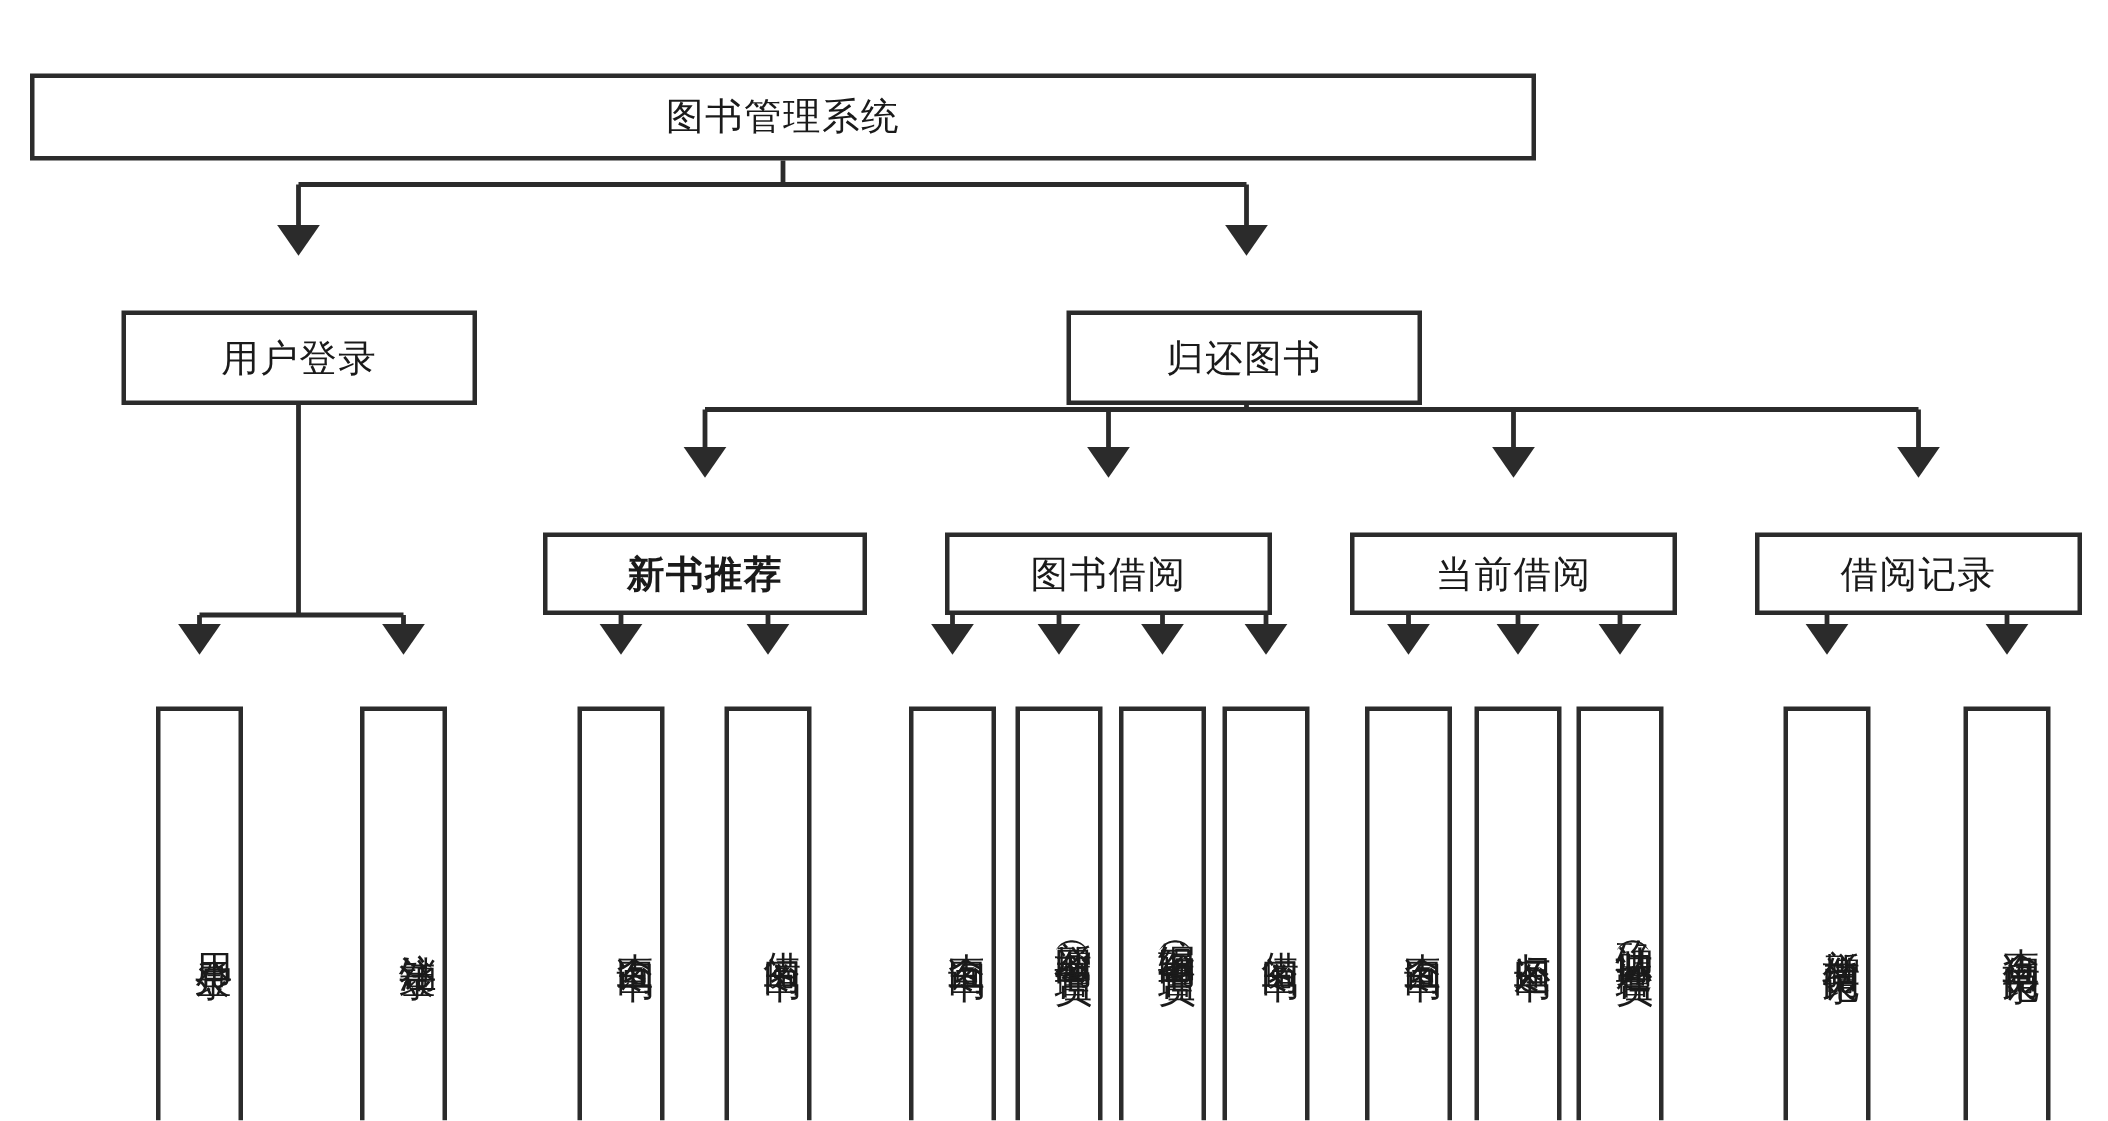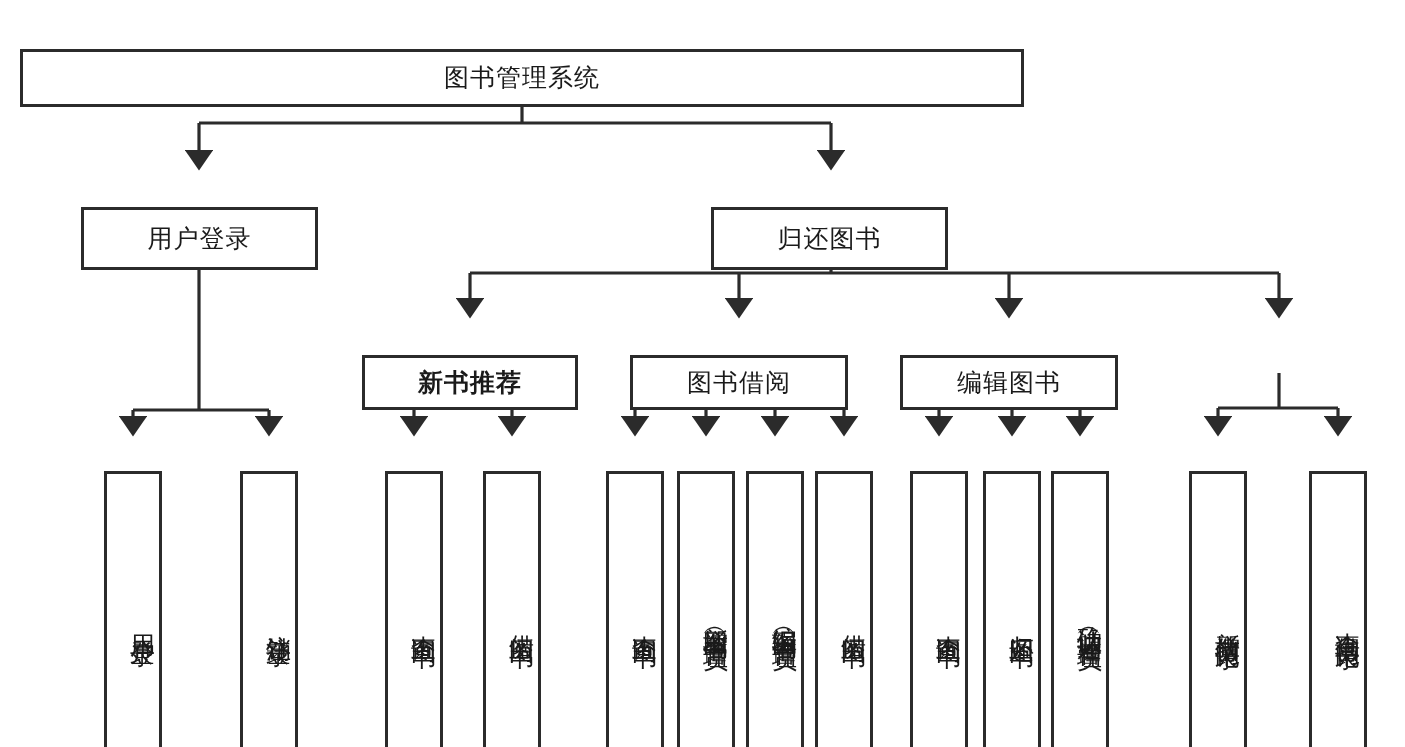--- a/index.html
+++ b/index.html
@@ -120,21 +120,22 @@
     </g>
   </svg>
 
   <div class="node horiz root" style="left: 20px; top: 12px; width: 1004px; height: 58px;">图书管理系统</div>
 
   <div class="node horiz" style="left: 81px; top: 170px; width: 237px; height: 63px;">用户登录</div>
   <div class="node horiz" style="left: 711px; top: 170px; width: 237px; height: 63px;">归还图书</div>
 
   <div class="node horiz" style="left: 362px; top: 318px; width: 216px; height: 55px; font-weight: bold;">新书推荐</div>
   <div class="node horiz" style="left: 630px; top: 318px; width: 218px; height: 55px;">图书借阅</div>
-  <div class="node horiz" style="left: 900px; top: 318px; width: 218px; height: 55px;">编辑图书</div>
+  <div class="node horiz" style="left: 900px; top: 318px; width: 218px; height: 55px;">当前借阅</div>
+  <div class="node horiz" style="left: 1170px; top: 318px; width: 218px; height: 55px;">借阅记录</div>
 
   <div class="node vert" style="left: 104px; top: 434px; width: 58px; height: 299px;">用户登录</div>
   <div class="node vert" style="left: 240px; top: 434px; width: 58px; height: 299px;">注销登录</div>
   <div class="node vert" style="left: 385px; top: 434px; width: 58px; height: 299px;">查询图书</div>
   <div class="node vert" style="left: 483px; top: 434px; width: 58px; height: 299px;">借阅图书</div>
   <div class="node vert" style="left: 606px; top: 434px; width: 58px; height: 299px;">查询图书</div>
   <div class="node vert" style="left: 677px; top: 434px; width: 58px; height: 299px;">新增图书（管理员）</div>
   <div class="node vert" style="left: 746px; top: 434px; width: 58px; height: 299px;">编辑图书（管理员）</div>
   <div class="node vert" style="left: 815px; top: 434px; width: 58px; height: 299px;">借阅图书</div>
   <div class="node vert" style="left: 910px; top: 434px; width: 58px; height: 299px;">查询图书</div>

